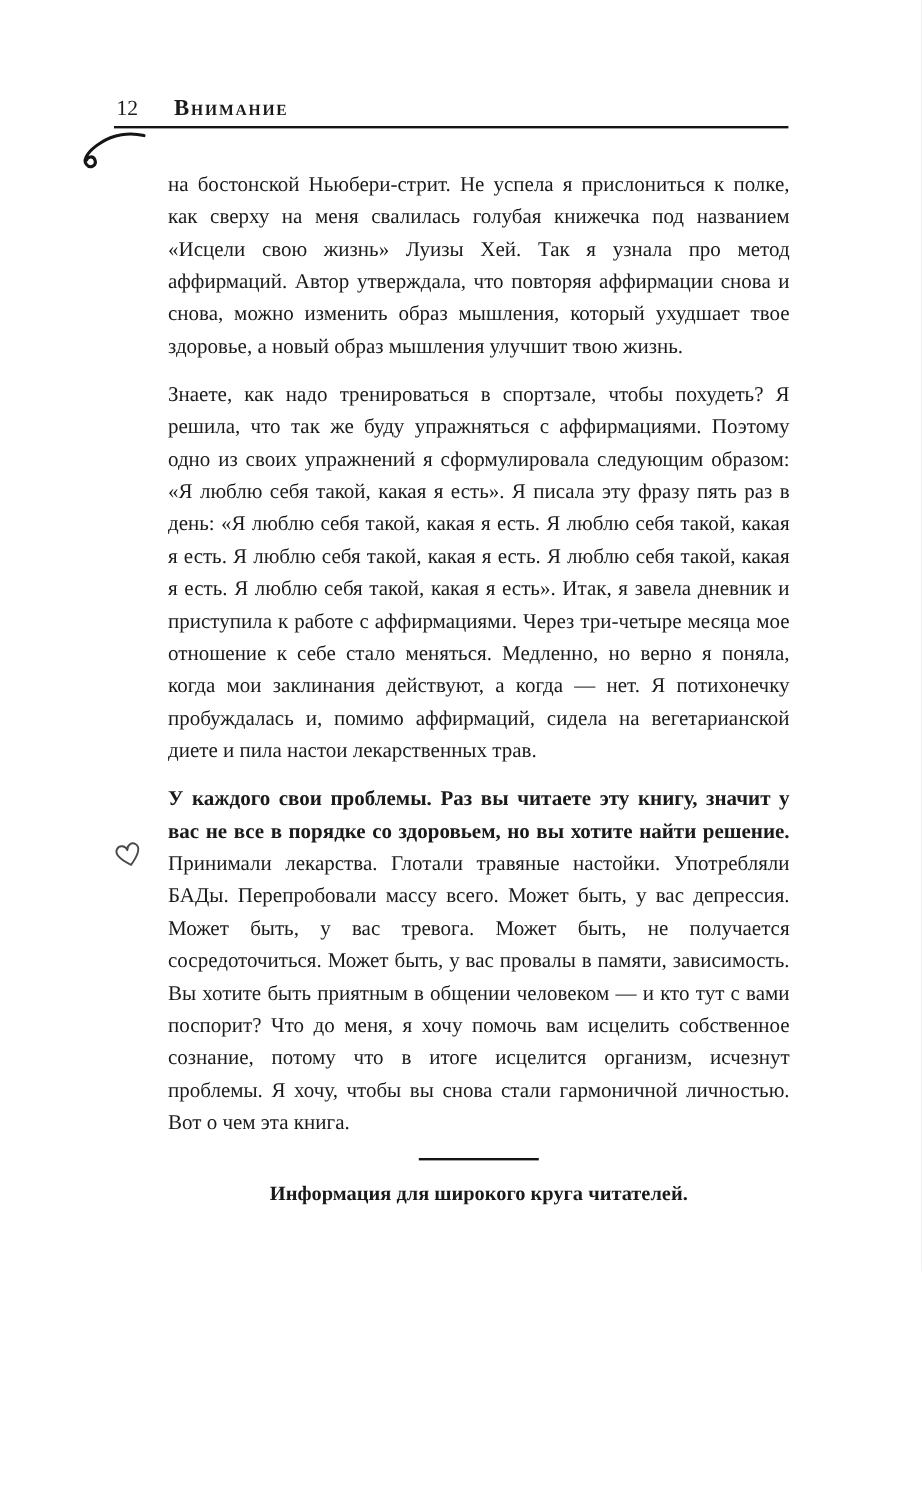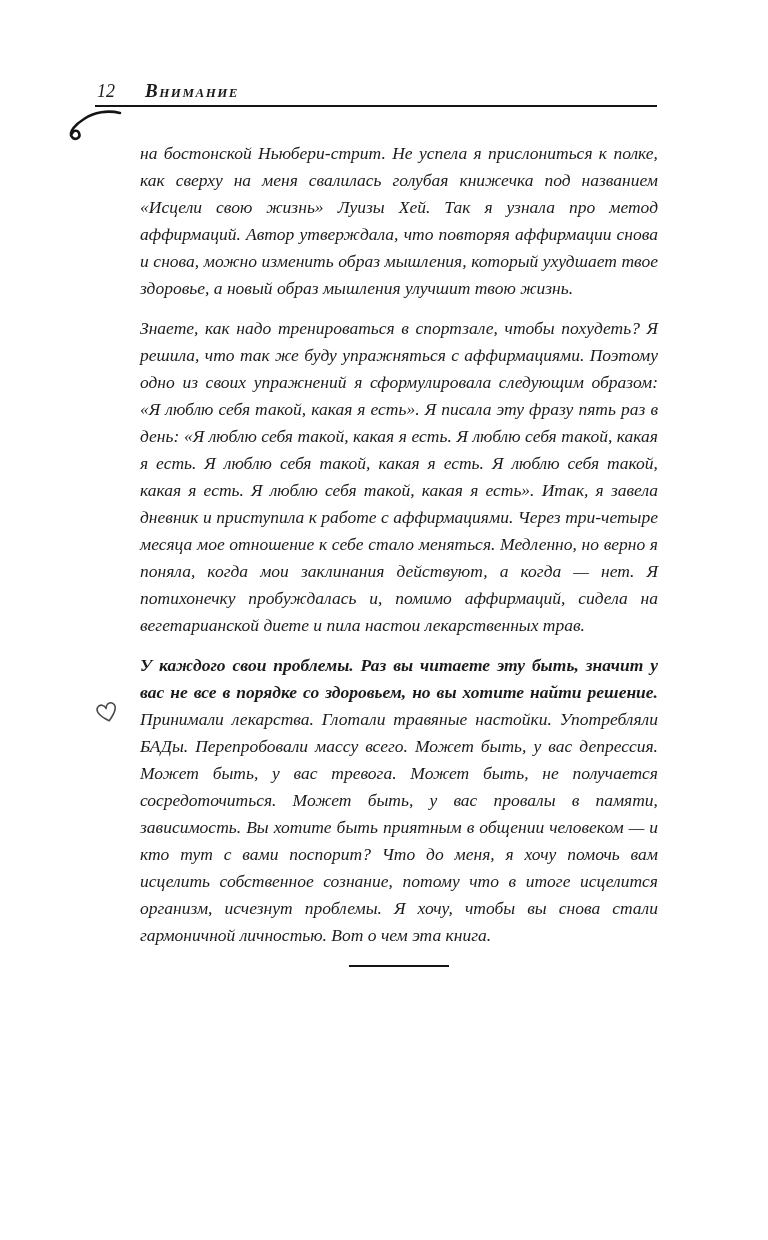--- a/index.html
+++ b/index.html
@@ -9,21 +9,20 @@
   }
   .page {
     position: relative;
     width: 768px;
     height: 1240px;
     background: #ffffff;
     font-family: "Liberation Serif", serif;
     color: #1a1a1a;
     overflow: hidden;
     margin: 0 auto;
-    font-style: italic;
   }
   .running-head {
     position: absolute;
     top: 80px;
     left: 97px;
     display: flex;
     align-items: baseline;
     gap: 30px;
   }
   .page-number {
@@ -113,24 +112,25 @@
 
     <p>
       <span>на бостонской Ньюбери-стрит. Не успела я прислониться к полке, как сверху на меня свалилась голубая книжечка под названием «Исцели свою жизнь» Луизы Хей. Так я узнала про метод аффирмаций. Автор утверждала, что повторяя аффирмации снова и снова, можно изменить образ мышления, который ухудшает твое здоровье, а новый образ мышления улучшит твою жизнь.</span>
     </p>
 
     <p>
       <span>Знаете, как надо тренироваться в спортзале, чтобы похудеть? Я решила, что так же буду упражняться с аффирмациями. Поэтому одно из своих упражнений я сформулировала следующим образом: «Я люблю себя такой, какая я есть». Я писала эту фразу пять раз в день: «Я люблю себя такой, какая я есть. Я люблю себя такой, какая я есть. Я люблю себя такой, какая я есть. Я люблю себя такой, какая я есть. Я люблю себя такой, какая я есть». Итак, я завела дневник и приступила к работе с аффирмациями. Через три-четыре месяца мое отношение к себе стало меняться. Медленно, но верно я поняла, когда мои заклинания действуют, а когда — нет. Я потихонечку пробуждалась и, помимо аффирмаций, сидела на вегетарианской диете и пила настои лекарственных трав.</span>
     </p>
 
     <p>
-      <span class="lead-bold">У каждого свои проблемы. Раз вы читаете эту быть, значит у вас не все в порядке со здоровьем, но вы хотите найти решение.</span>
+      <span class="lead-bold">У каждого свои проблемы. Раз вы читаете эту книгу, значит у вас не все в порядке со здоровьем, но вы хотите найти решение.</span>
       <span> Принимали лекарства. Глотали травяные настойки. Употребляли БАДы. Перепробовали массу всего. Может быть, у вас депрессия. Может быть, у вас тревога. Может быть, не получается сосредоточиться. Может быть, у вас провалы в памяти, зависимость. Вы хотите быть приятным в общении человеком — и кто тут с вами поспорит? Что до меня, я хочу помочь вам исцелить собственное сознание, потому что в итоге исцелится организм, исчезнут проблемы. Я хочу, чтобы вы снова стали гармоничной личностью. Вот о чем эта книга.</span>
     </p>
 
     <div class="footer-divider"></div>
 
     <div class="disclaimer">
+      <p>Информация для широкого круга читателей.</p>
     </div>
 
   </div>
 
 </div>
 
 </body></html>

